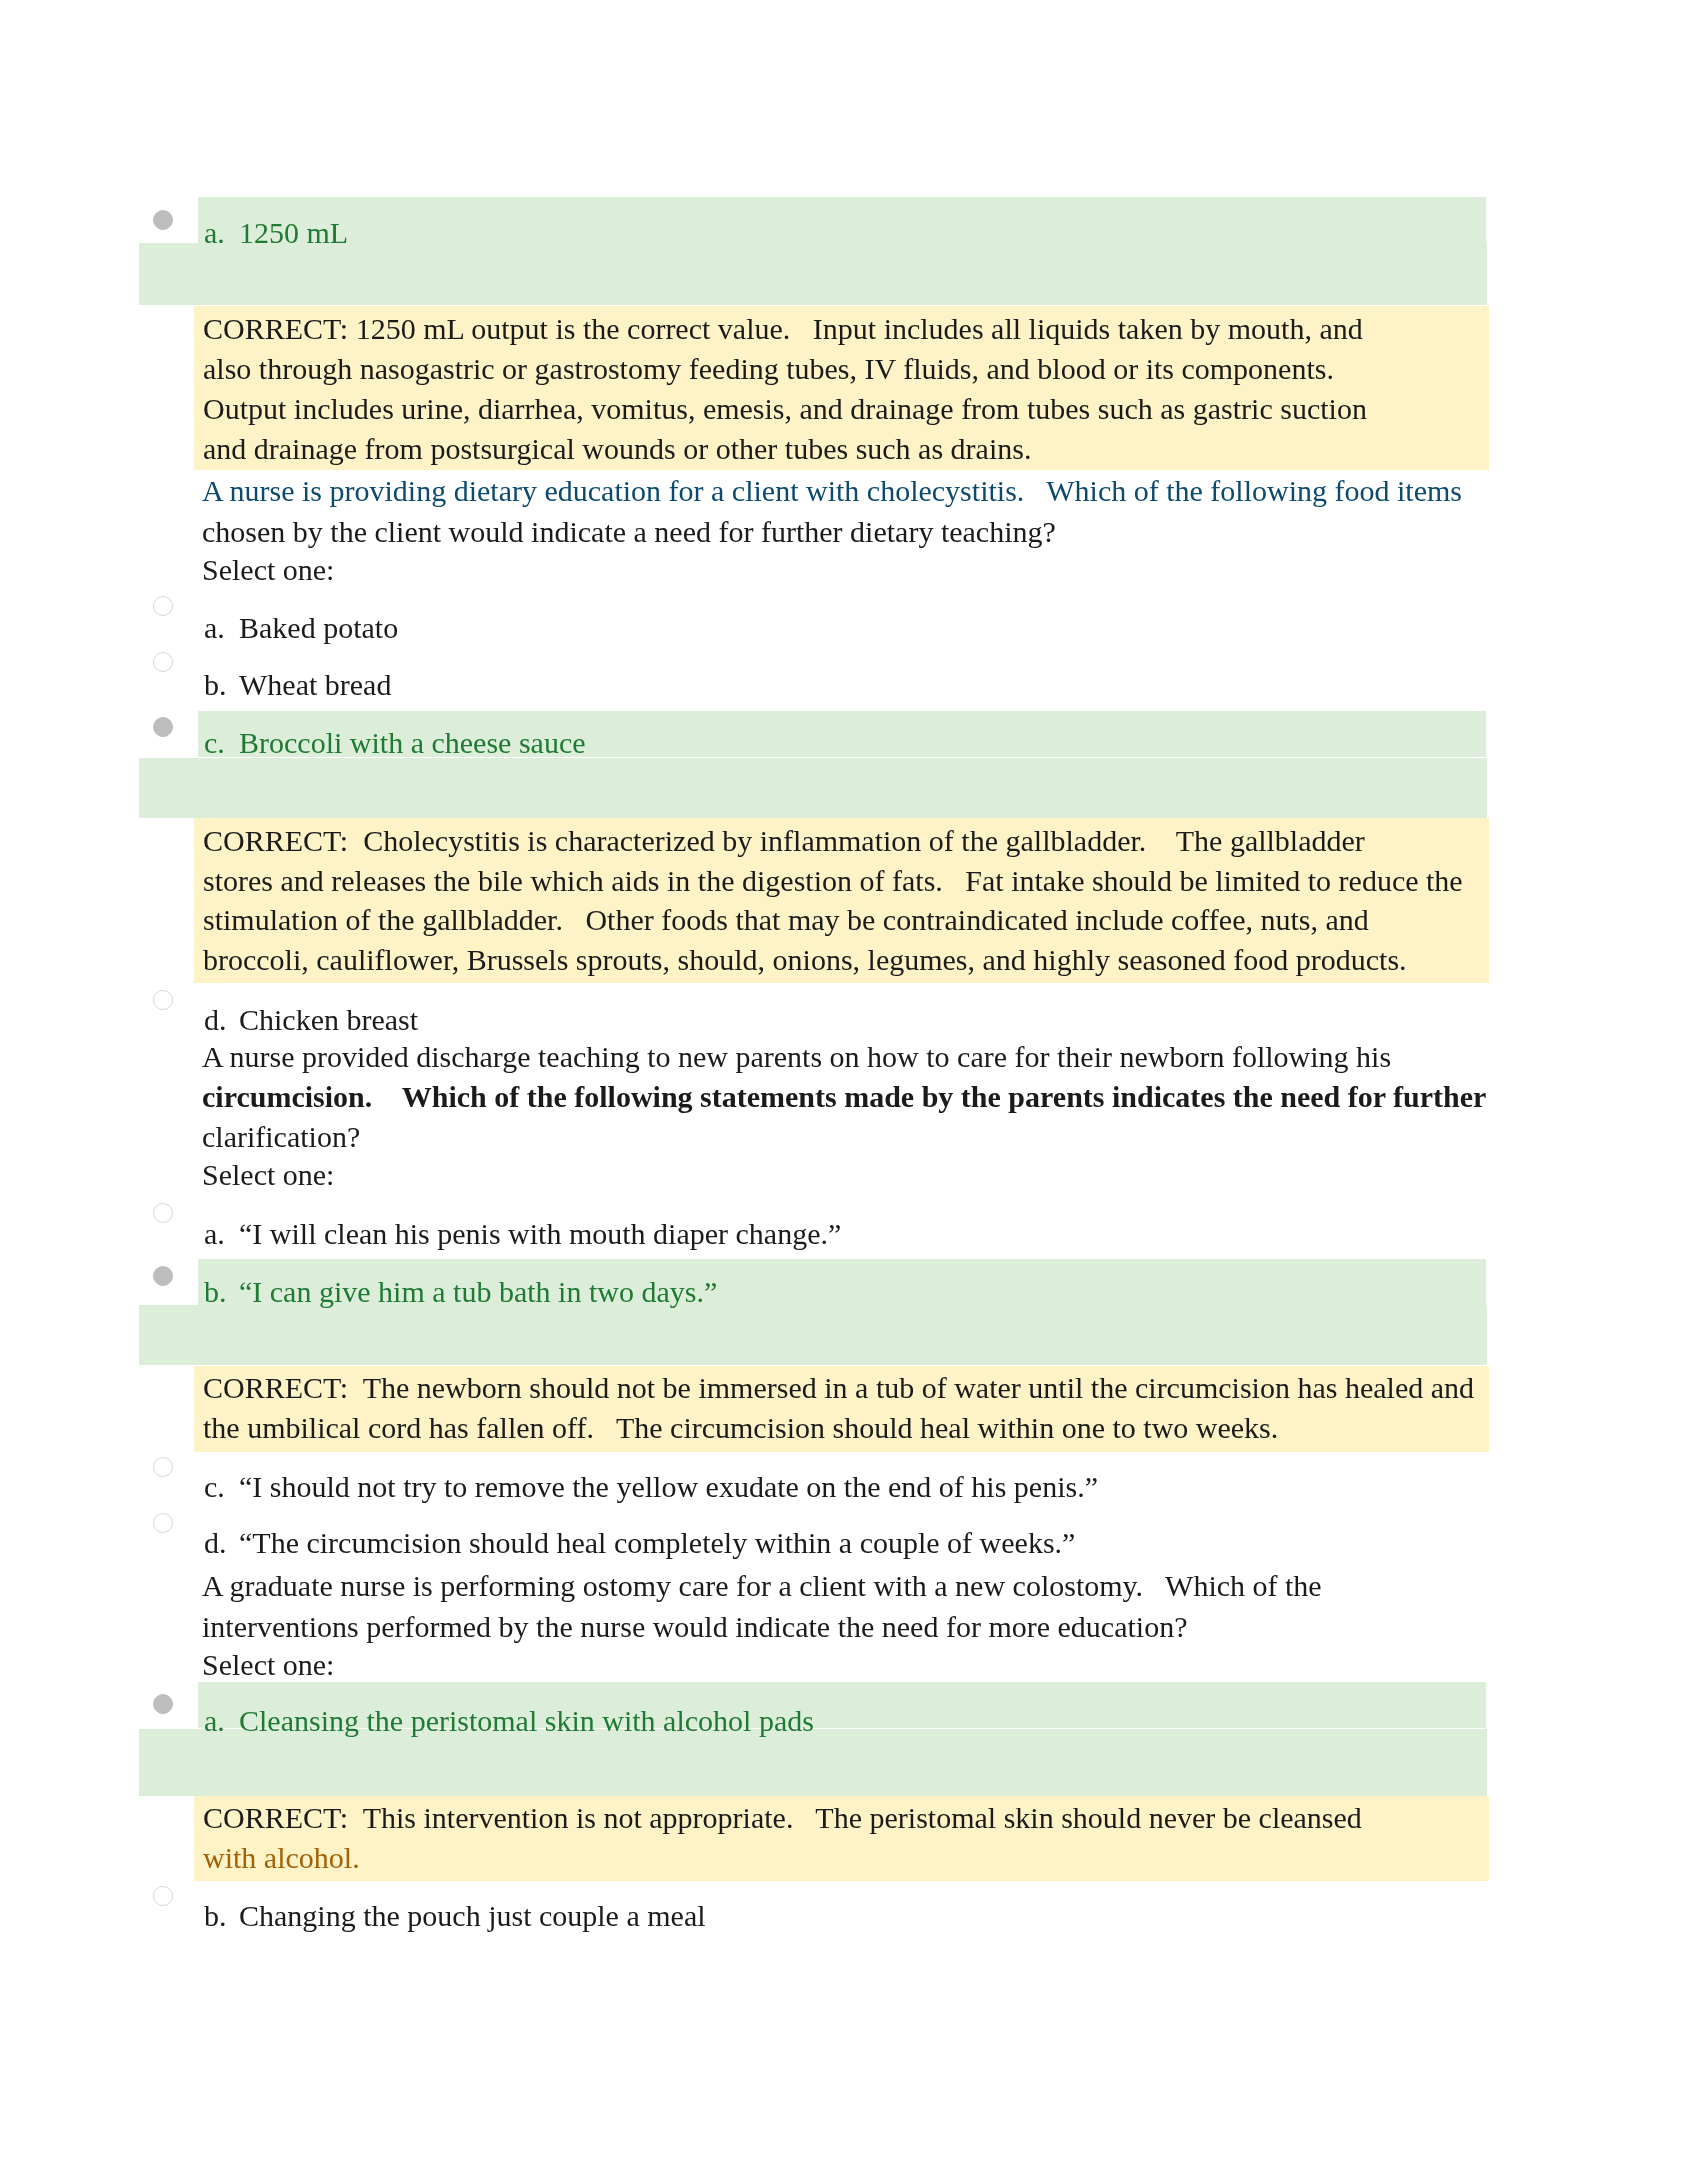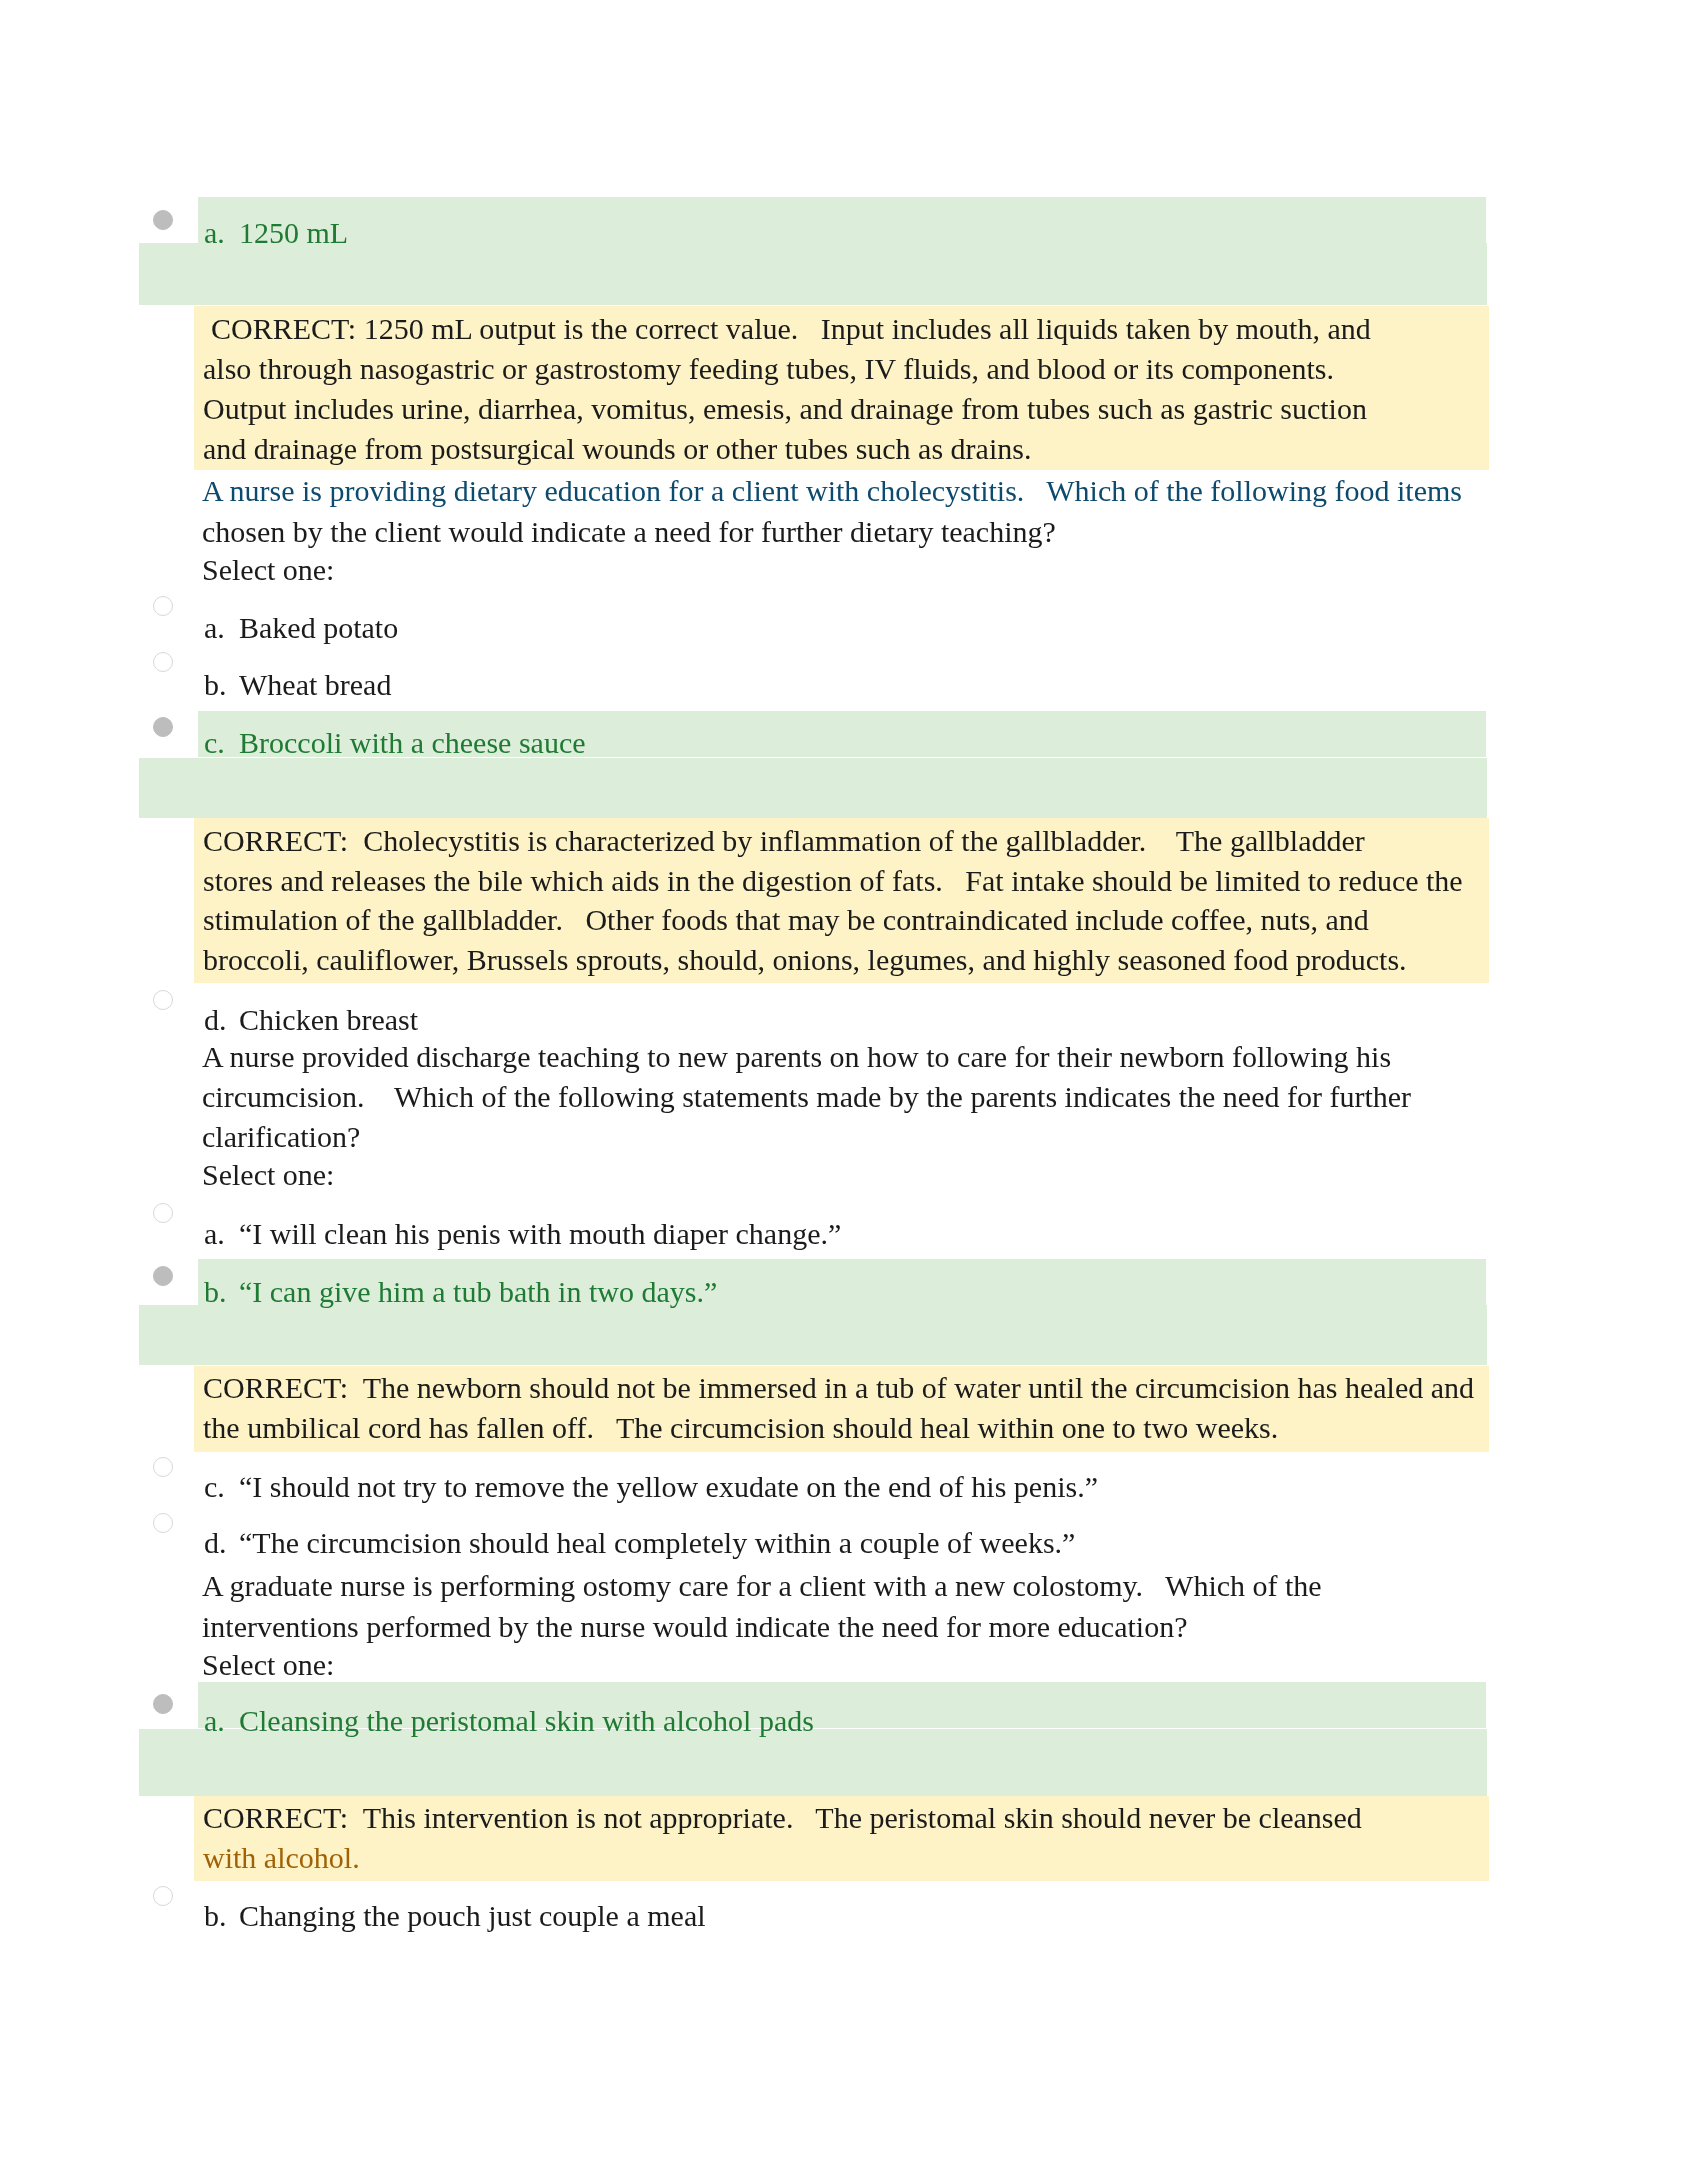--- a/index.html
+++ b/index.html
@@ -22,21 +22,21 @@
       <div class="blk hl-green" style="left: 198px; top: 197px; width: 1288px; height: 46px;"></div>
       <div class="blk hl-green" style="left: 139px; top: 243px; width: 1348px; height: 62px;"></div>
       <div class="grp">
         <div class="radio sel" role="radio" aria-checked="true" style="left: 153px; top: 210px;"></div>
         <div class="grp">
           <div class="line" style="left: 204px; top: 218px; color: rgb(31, 122, 51); font-size: 30px;">a.</div>
           <div class="line" style="left: 239px; top: 218px; color: rgb(31, 122, 51); font-size: 30px;">1250 mL</div>
         </div>
         <div class="blk hl-yellow" style="left: 194px; top: 306px; width: 1295px; height: 164px;"></div>
         <div class="grp">
-          <div class="line" style="left: 203px; top: 314px; color: rgb(27, 27, 27); font-size: 30px; margin-left: 8px;">CORRECT: 1250 mL output is the correct value.   Input includes all liquids taken by mouth, and</div>
+          <div class="line" style="left: 203px; top: 314px; color: rgb(27, 27, 27); font-size: 30px;">CORRECT: 1250 mL output is the correct value.   Input includes all liquids taken by mouth, and</div>
           <div class="line" style="left: 203px; top: 354px; color: rgb(27, 27, 27); font-size: 30px;">also through nasogastric or gastrostomy feeding tubes, IV fluids, and blood or its components.</div>
           <div class="line" style="left: 203px; top: 394px; color: rgb(27, 27, 27); font-size: 30px;">Output includes urine, diarrhea, vomitus, emesis, and drainage from tubes such as gastric suction</div>
           <div class="line" style="left: 203px; top: 434px; color: rgb(27, 27, 27); font-size: 30px;">and drainage from postsurgical wounds or other tubes such as drains.</div>
         </div>
       </div>
       <div class="grp">
         <div class="line" style="left: 202px; top: 476px; color: #0c4a6e; font-size: 30px;">A nurse is providing dietary education for a client with cholecystitis.   Which of the following food items</div>
         <div class="line" style="left: 202px; top: 517px; color: rgb(27, 27, 27); font-size: 30px;">chosen by the client would indicate a need for further dietary teaching?</div>
         <div class="line" style="left: 202px; top: 555px; color: rgb(27, 27, 27); font-size: 30px;">Select one:</div>
         <div class="radio" role="radio" aria-checked="false" style="left: 153px; top: 596px;"></div>
@@ -64,21 +64,21 @@
           <div class="line" style="left: 203px; top: 945px; color: rgb(27, 27, 27); font-size: 30px;">broccoli, cauliflower, Brussels sprouts, should, onions, legumes, and highly seasoned food products.</div>
         </div>
         <div class="radio" role="radio" aria-checked="false" style="left: 153px; top: 990px;"></div>
         <div class="grp">
           <div class="line" style="left: 204px; top: 1005px; color: rgb(27, 27, 27); font-size: 30px;">d.</div>
           <div class="line" style="left: 239px; top: 1005px; color: rgb(27, 27, 27); font-size: 30px;">Chicken breast</div>
         </div>
       </div>
       <div class="grp">
         <div class="line" style="left: 202px; top: 1042px; color: rgb(27, 27, 27); font-size: 30px;">A nurse provided discharge teaching to new parents on how to care for their newborn following his</div>
-        <div class="line" style="left: 202px; top: 1082px; color: rgb(27, 27, 27); font-size: 30px;">circumcision.    Which of the following statements made by the parents indicates the need for further</div>
+        <div class="line" style="left: 202px; top: 1082px; color: rgb(27, 27, 27); font-size: 30px; font-weight: bold;">circumcision.    Which of the following statements made by the parents indicates the need for further</div>
         <div class="line" style="left: 202px; top: 1122px; color: rgb(27, 27, 27); font-size: 30px;">clarification?</div>
         <div class="line" style="left: 202px; top: 1160px; color: rgb(27, 27, 27); font-size: 30px;">Select one:</div>
         <div class="radio" role="radio" aria-checked="false" style="left: 153px; top: 1203px;"></div>
         <div class="grp">
           <div class="line" style="left: 204px; top: 1219px; color: rgb(27, 27, 27); font-size: 30px;">a.</div>
           <div class="line" style="left: 239px; top: 1219px; color: rgb(27, 27, 27); font-size: 30px;">“I will clean his penis with mouth diaper change.”</div>
         </div>
         <div class="blk hl-green" style="left: 198px; top: 1259px; width: 1288px; height: 46px;"></div>
         <div class="blk hl-green" style="left: 139px; top: 1305px; width: 1348px; height: 60px;"></div>
         <div class="radio sel" role="radio" aria-checked="true" style="left: 153px; top: 1266px;"></div>

